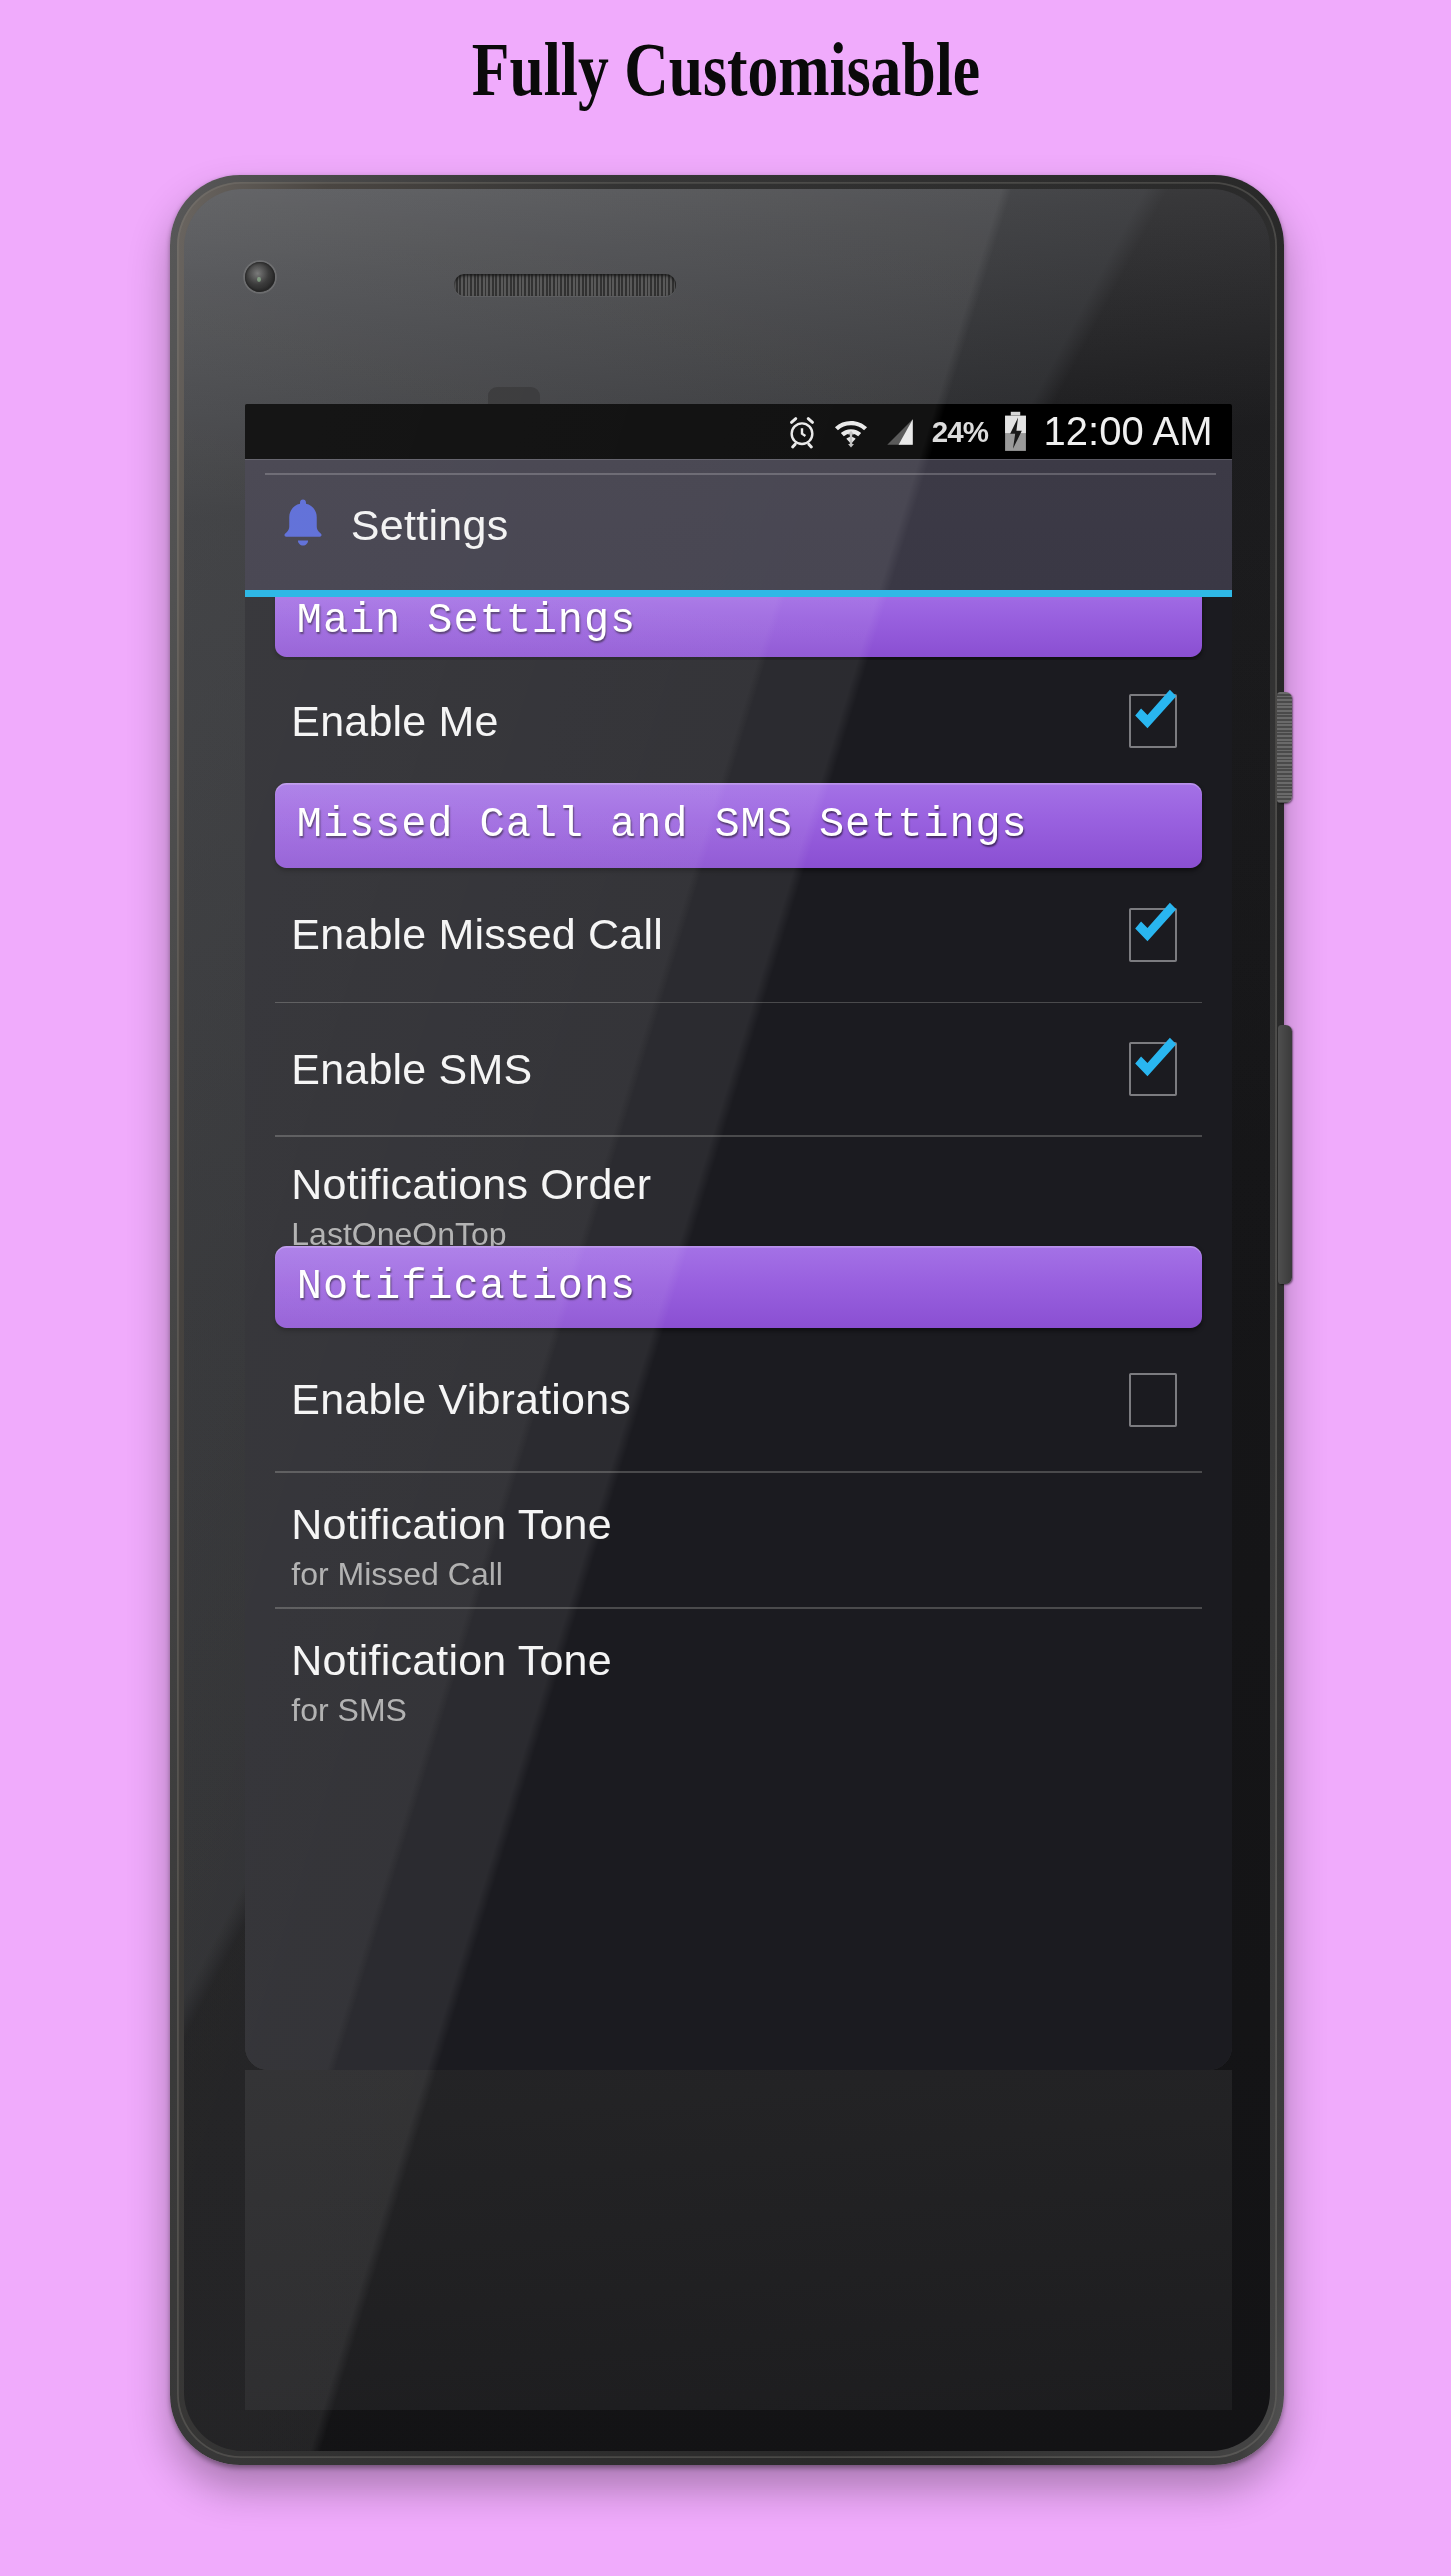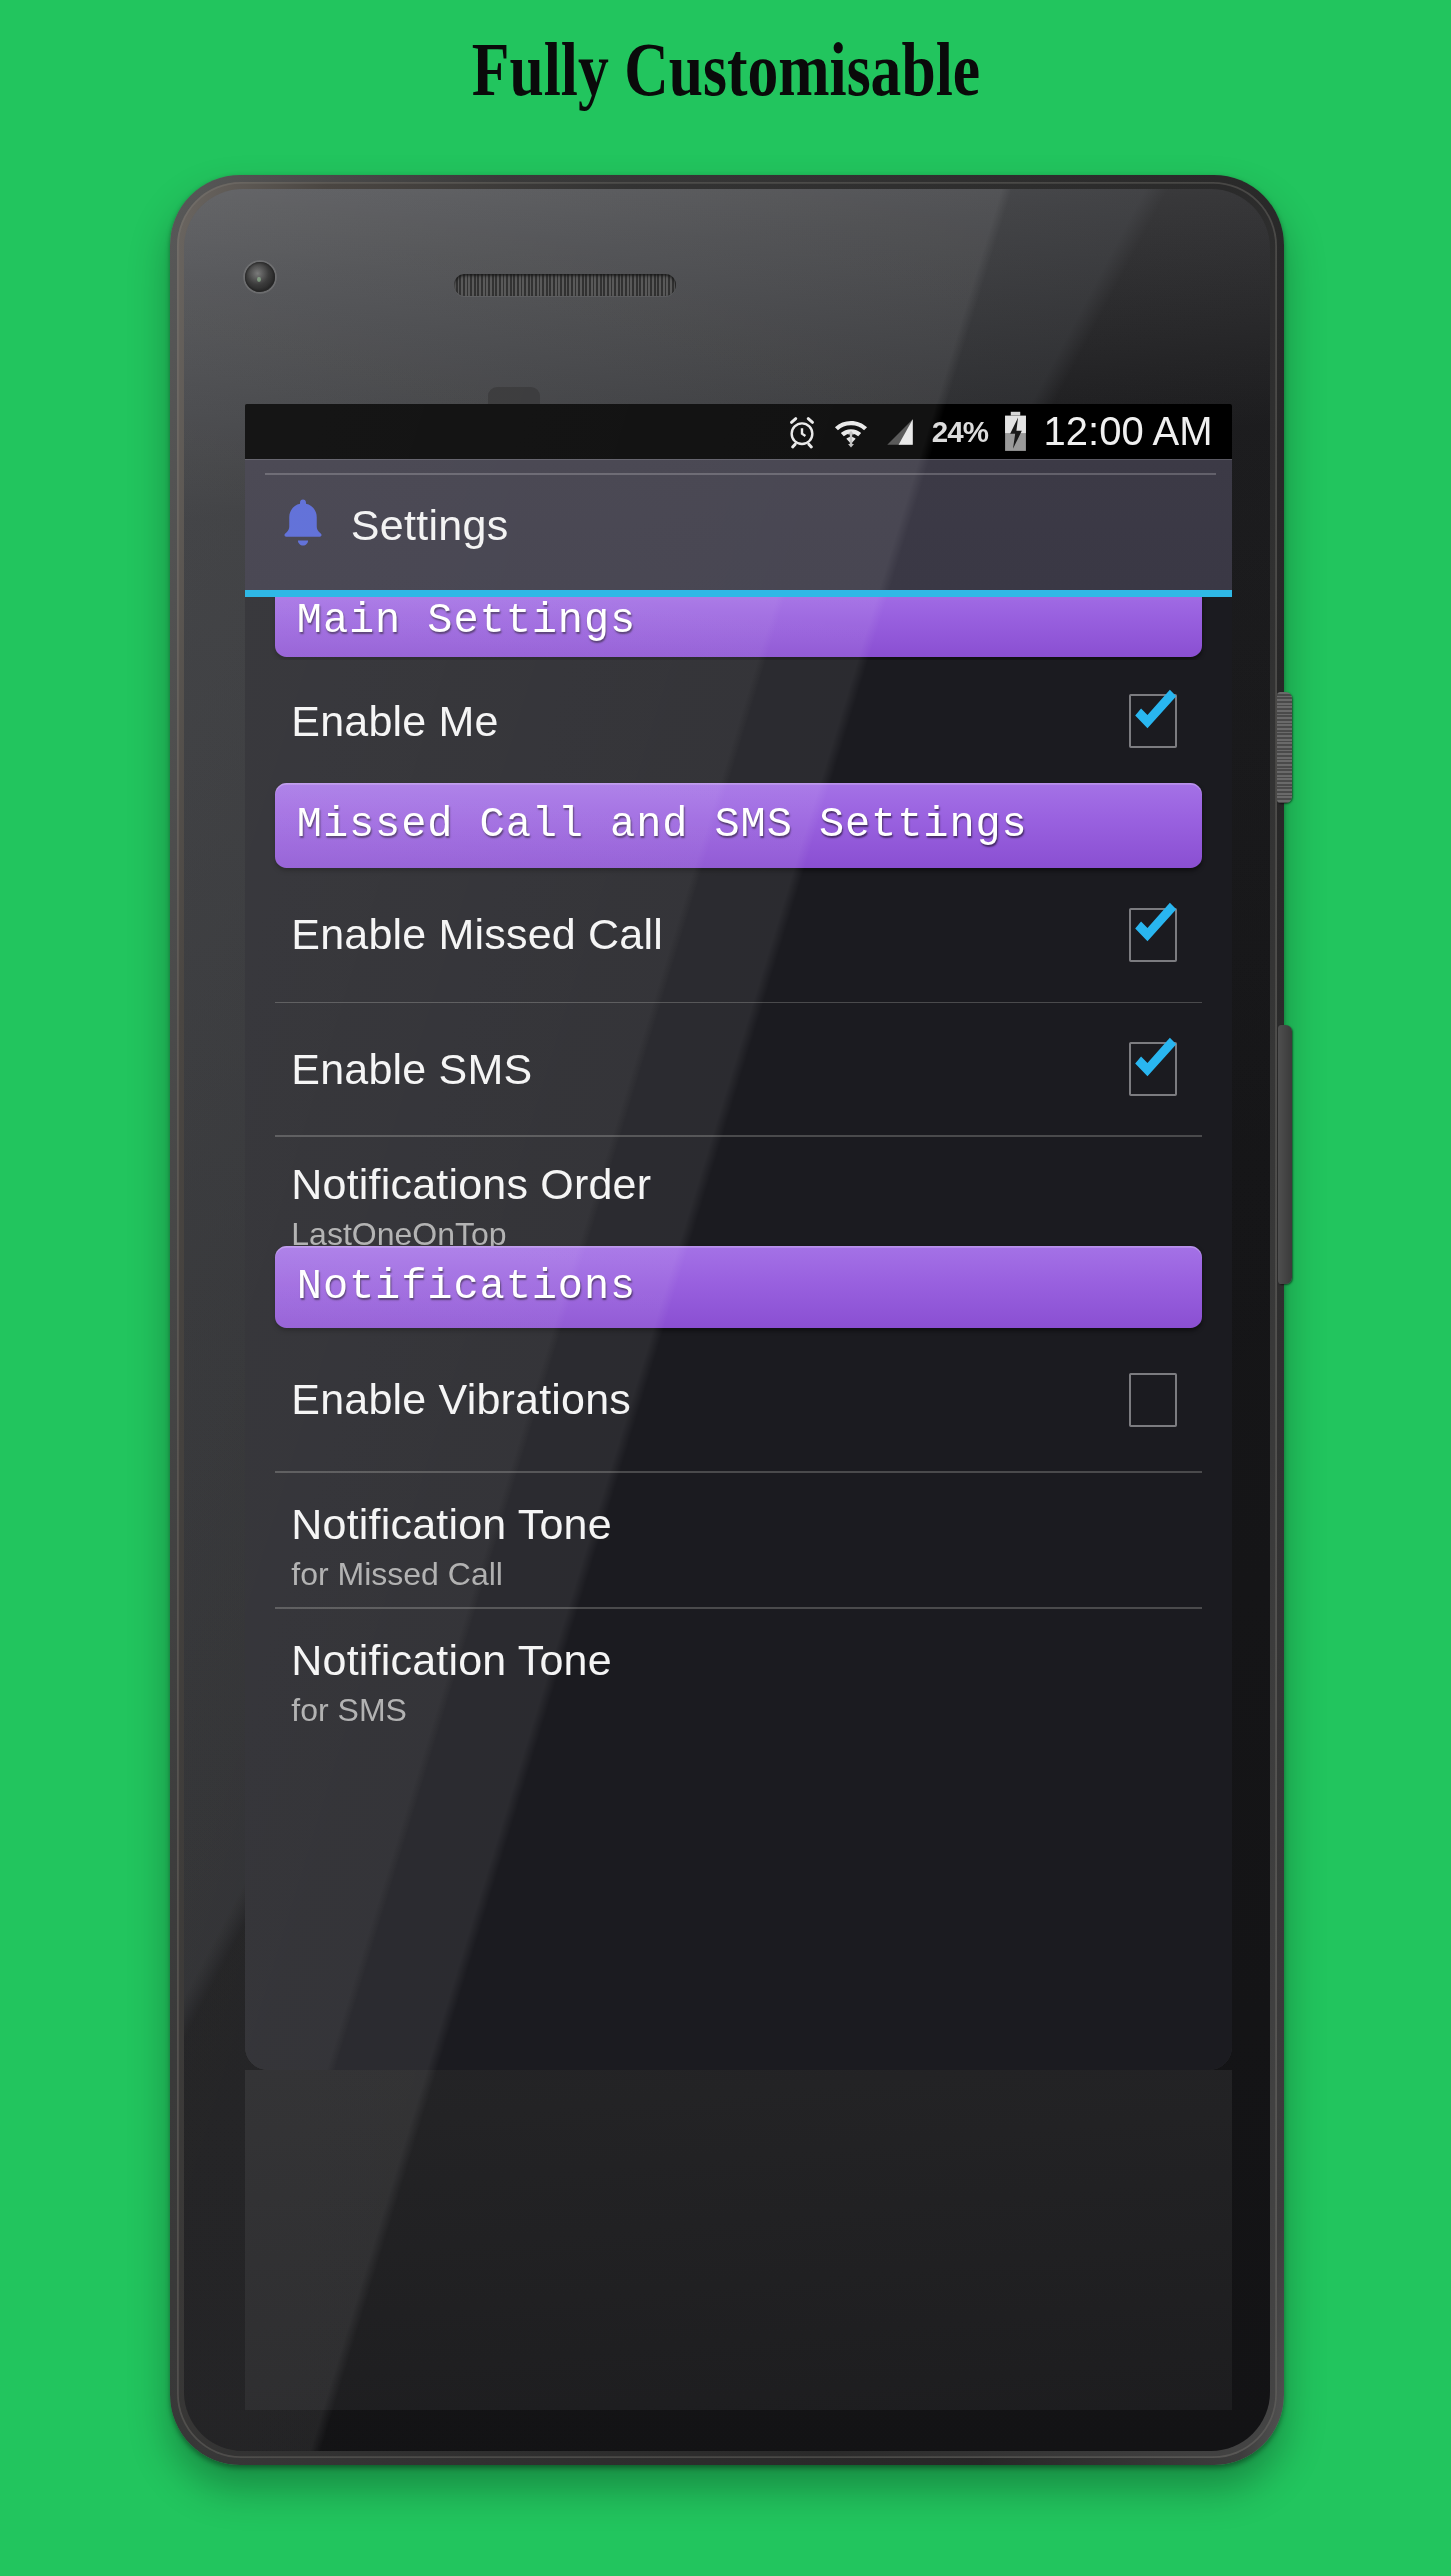--- a/index.html
+++ b/index.html
@@ -1,19 +1,19 @@
 <!DOCTYPE html>
 <html style="font-size:14.3px"><head>
 <meta charset="utf-8">
 <style>
   * { margin:0; padding:0; box-sizing:border-box; }
   html,body { width:1452px; height:2576px; background:#ffffff; overflow:hidden; }
   body { font-family:"Liberation Sans", sans-serif; }
 
-  #stage { position:relative; width:1452px; height:2576px; background:#22c55e; }
+  #stage { position:relative; width:1452px; height:2576px; background:#f0abfc; }
 
   
   .headline{
     position:absolute; left:0; top:25px; width:1452px;
     text-align:center;
     font-family:"Liberation Serif", serif;
     font-weight:700;
     font-size:77px;
     letter-spacing:0px;
     color:#0a0a0a;

